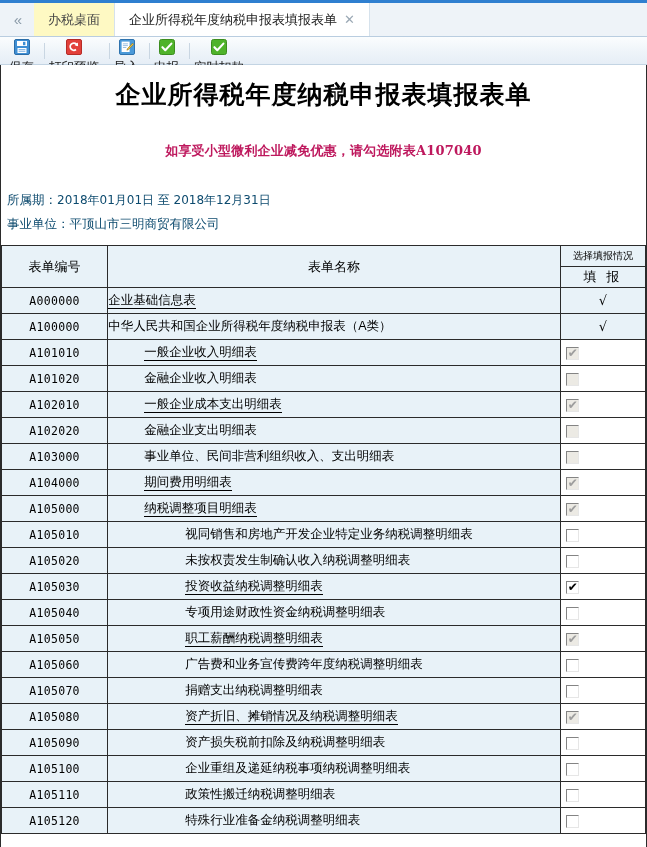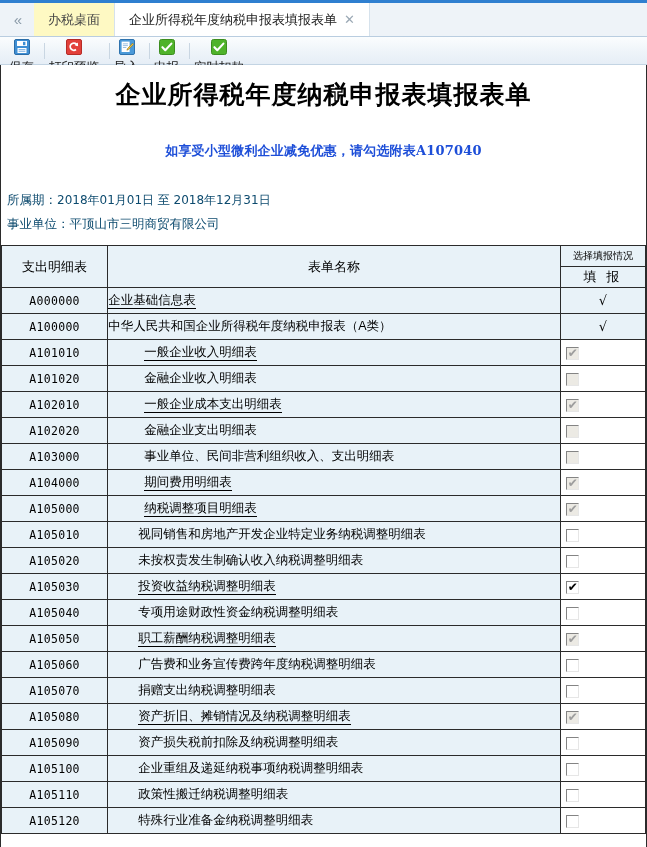--- a/index.html
+++ b/index.html
@@ -83,21 +83,21 @@
   .title-wrap{position:relative;display:inline-block;}
   .cursor-glyph{
     position:absolute;left:214px;top:10px;
     width:13px;height:17px;
   }
 
   .subtitle{
     text-align:center;
     margin-top:31px;
     font-family:"DejaVu Serif","Liberation Serif",serif;
-    font-size:13px;font-weight:bold;color:#1d4ed8;
+    font-size:13px;font-weight:bold;color:#be185d;
     letter-spacing:.2px;
   }
 
   .meta{
     margin-top:28px;
     padding-left:6px;
     font-size:12.5px;color:#0c4a6e;
     line-height:24px;
   }
   .meta-row{white-space:nowrap;}
@@ -145,21 +145,21 @@
     height:25px;vertical-align:middle;
     padding-left:4px;
   }
   td.name .lbl{
     border-bottom:0px solid transparent;
     display:inline-block;
     line-height:15px;
   }
   td.name.lv0 .lbl{margin-left:0px;}
   td.name.lv1 .lbl{margin-left:36px;}
-  td.name.lv2 .lbl{margin-left:30px;}
+  td.name.lv2 .lbl{margin-left:77px;}
   td.name.link .lbl{
     border-bottom:1px solid #000;
     cursor:pointer;
   }
   td.sel{
     height:25px;vertical-align:middle;text-align:center;
   }
   td.sel.white{background:#ffffff;text-align:left;padding-left:5px;}
   td.sel .tick{
     font-family:"DejaVu Sans",sans-serif;
@@ -286,21 +286,21 @@
   </div>
 
   <table class="forms">
     <colgroup>
       <col class="col-code">
         <col class="col-name">
         <col class="col-sel">
     </colgroup>
     <thead>
       <tr>
-        <th class="h-code" rowspan="2">支出明细表</th>
+        <th class="h-code" rowspan="2">表单编号</th>
         <th class="h-name" rowspan="2">表单名称</th>
         <th class="h-seltop">选择填报情况</th>
       </tr>
       <tr>
         <th class="h-selbot">填 报</th>
       </tr>
     </thead>
     <tbody id="forms-body">
         <tr>
           <td class="code">A000000</td>

